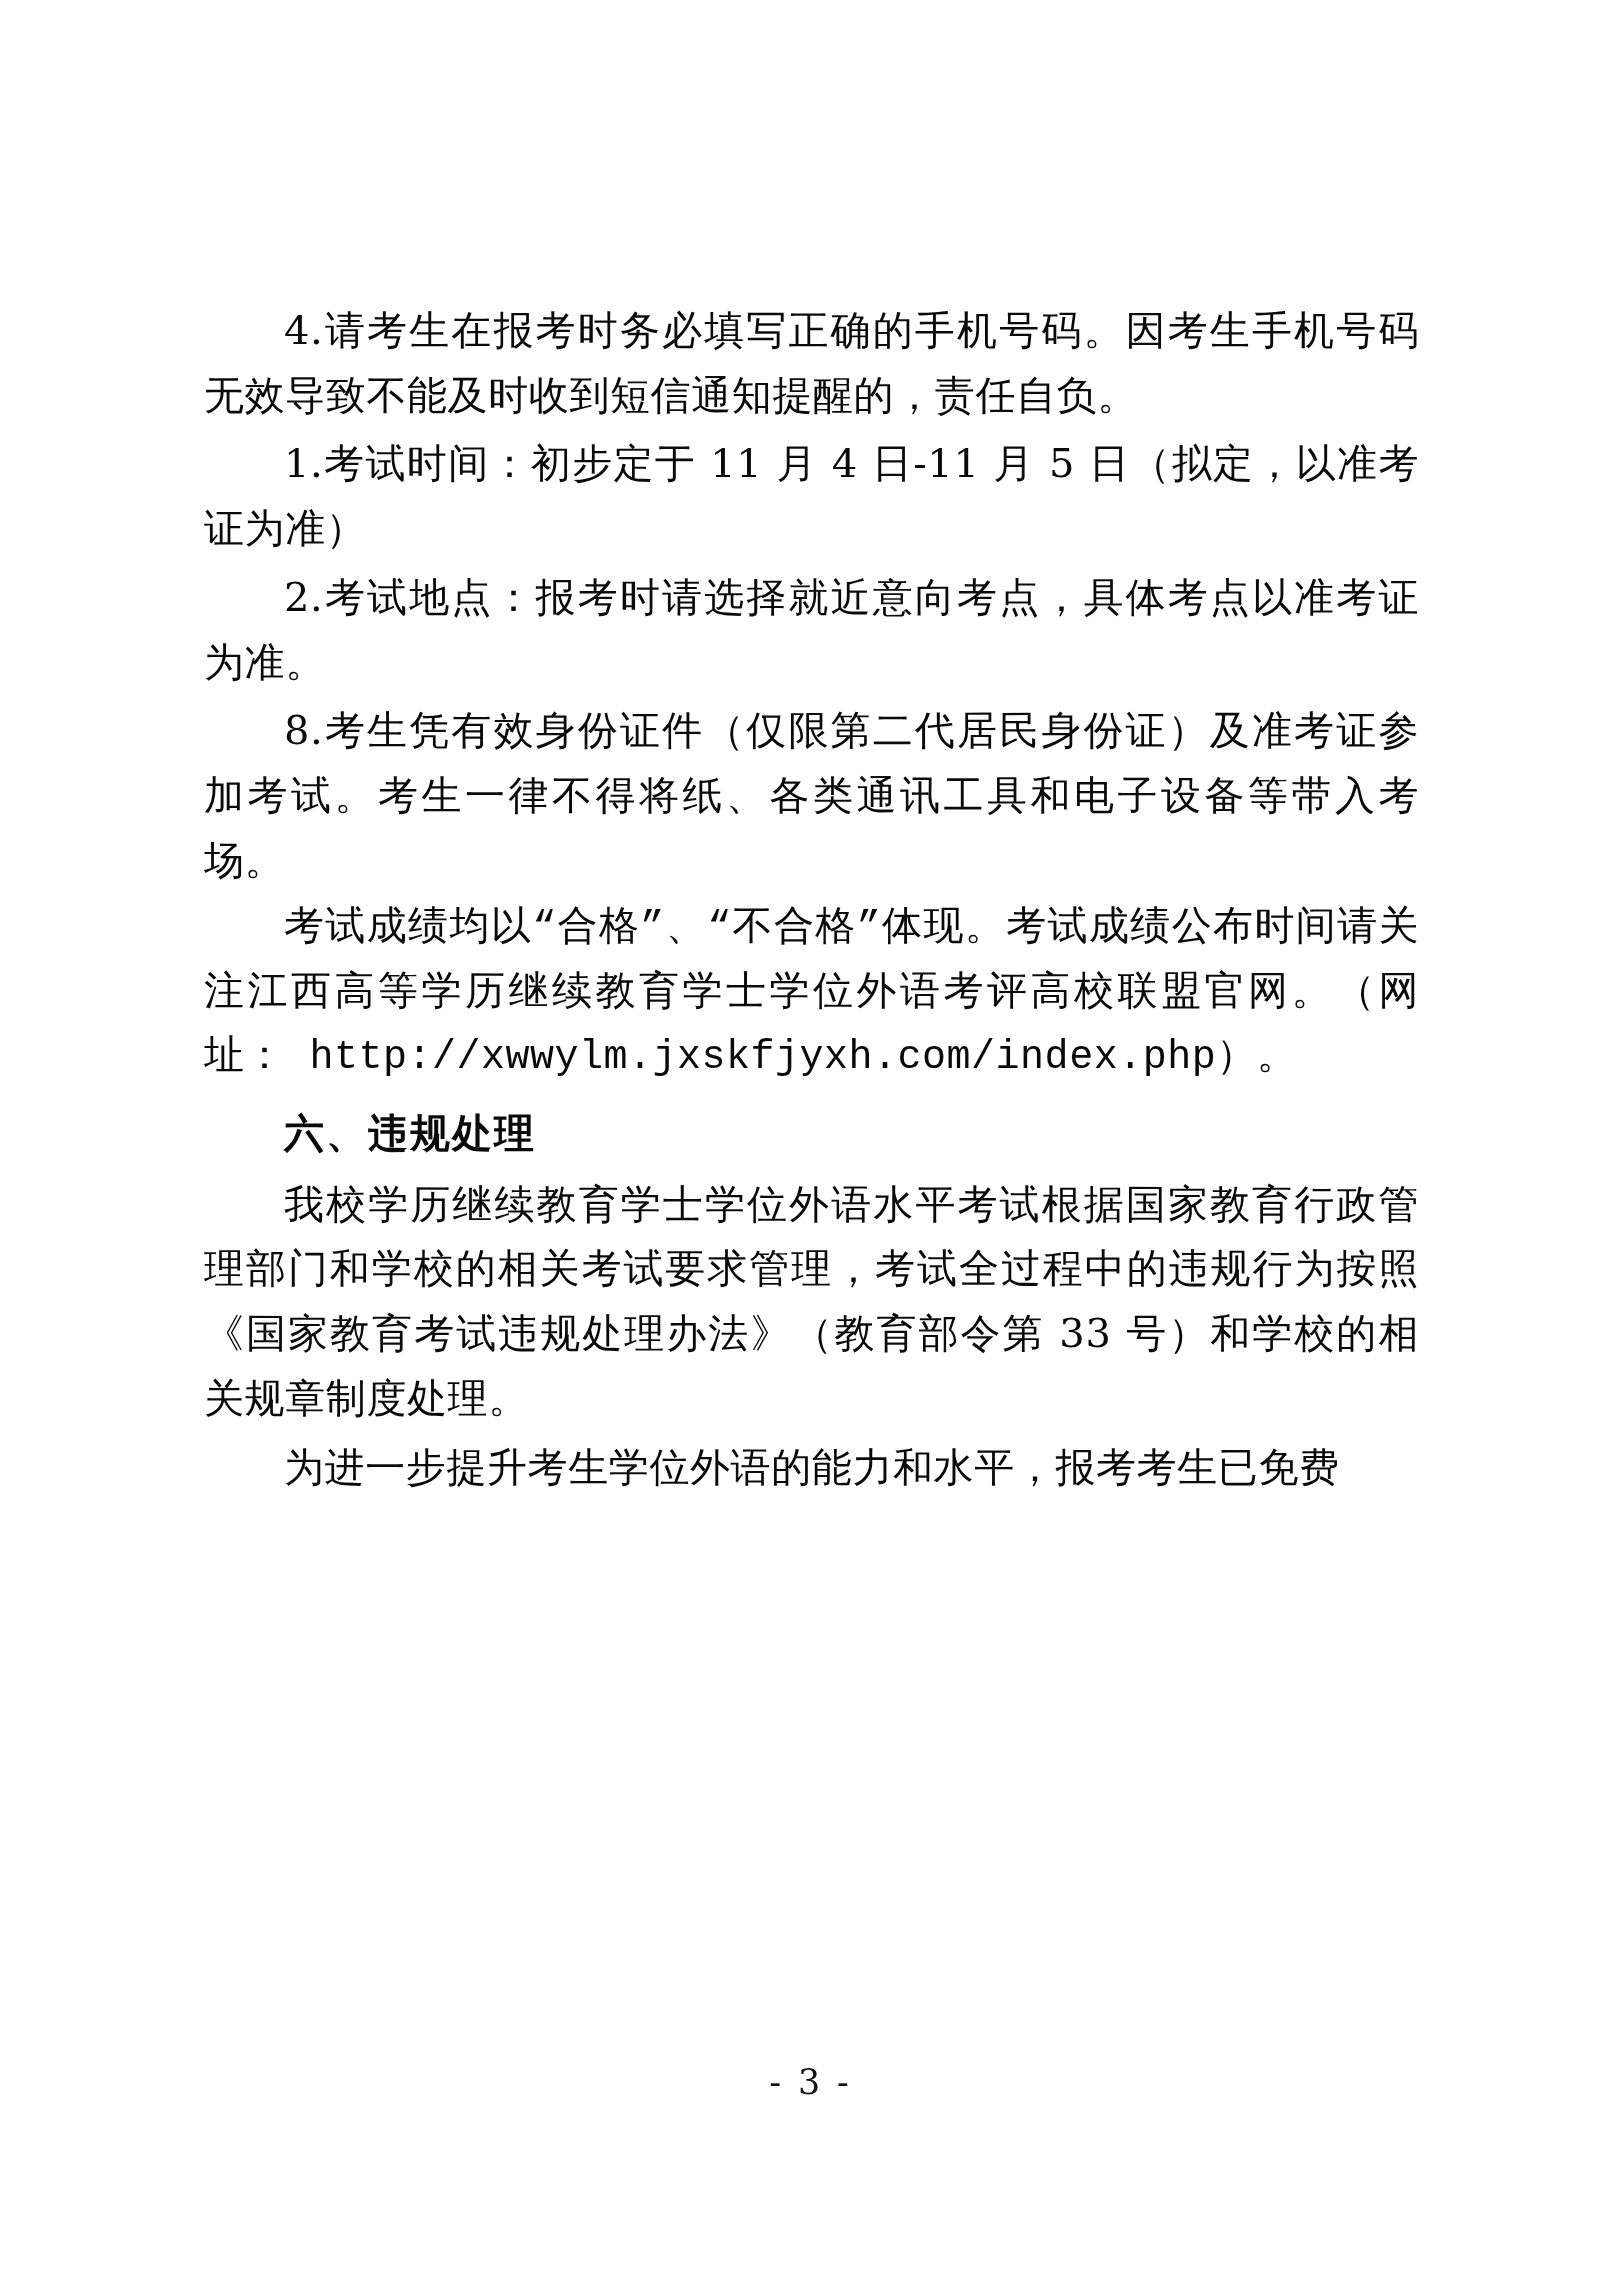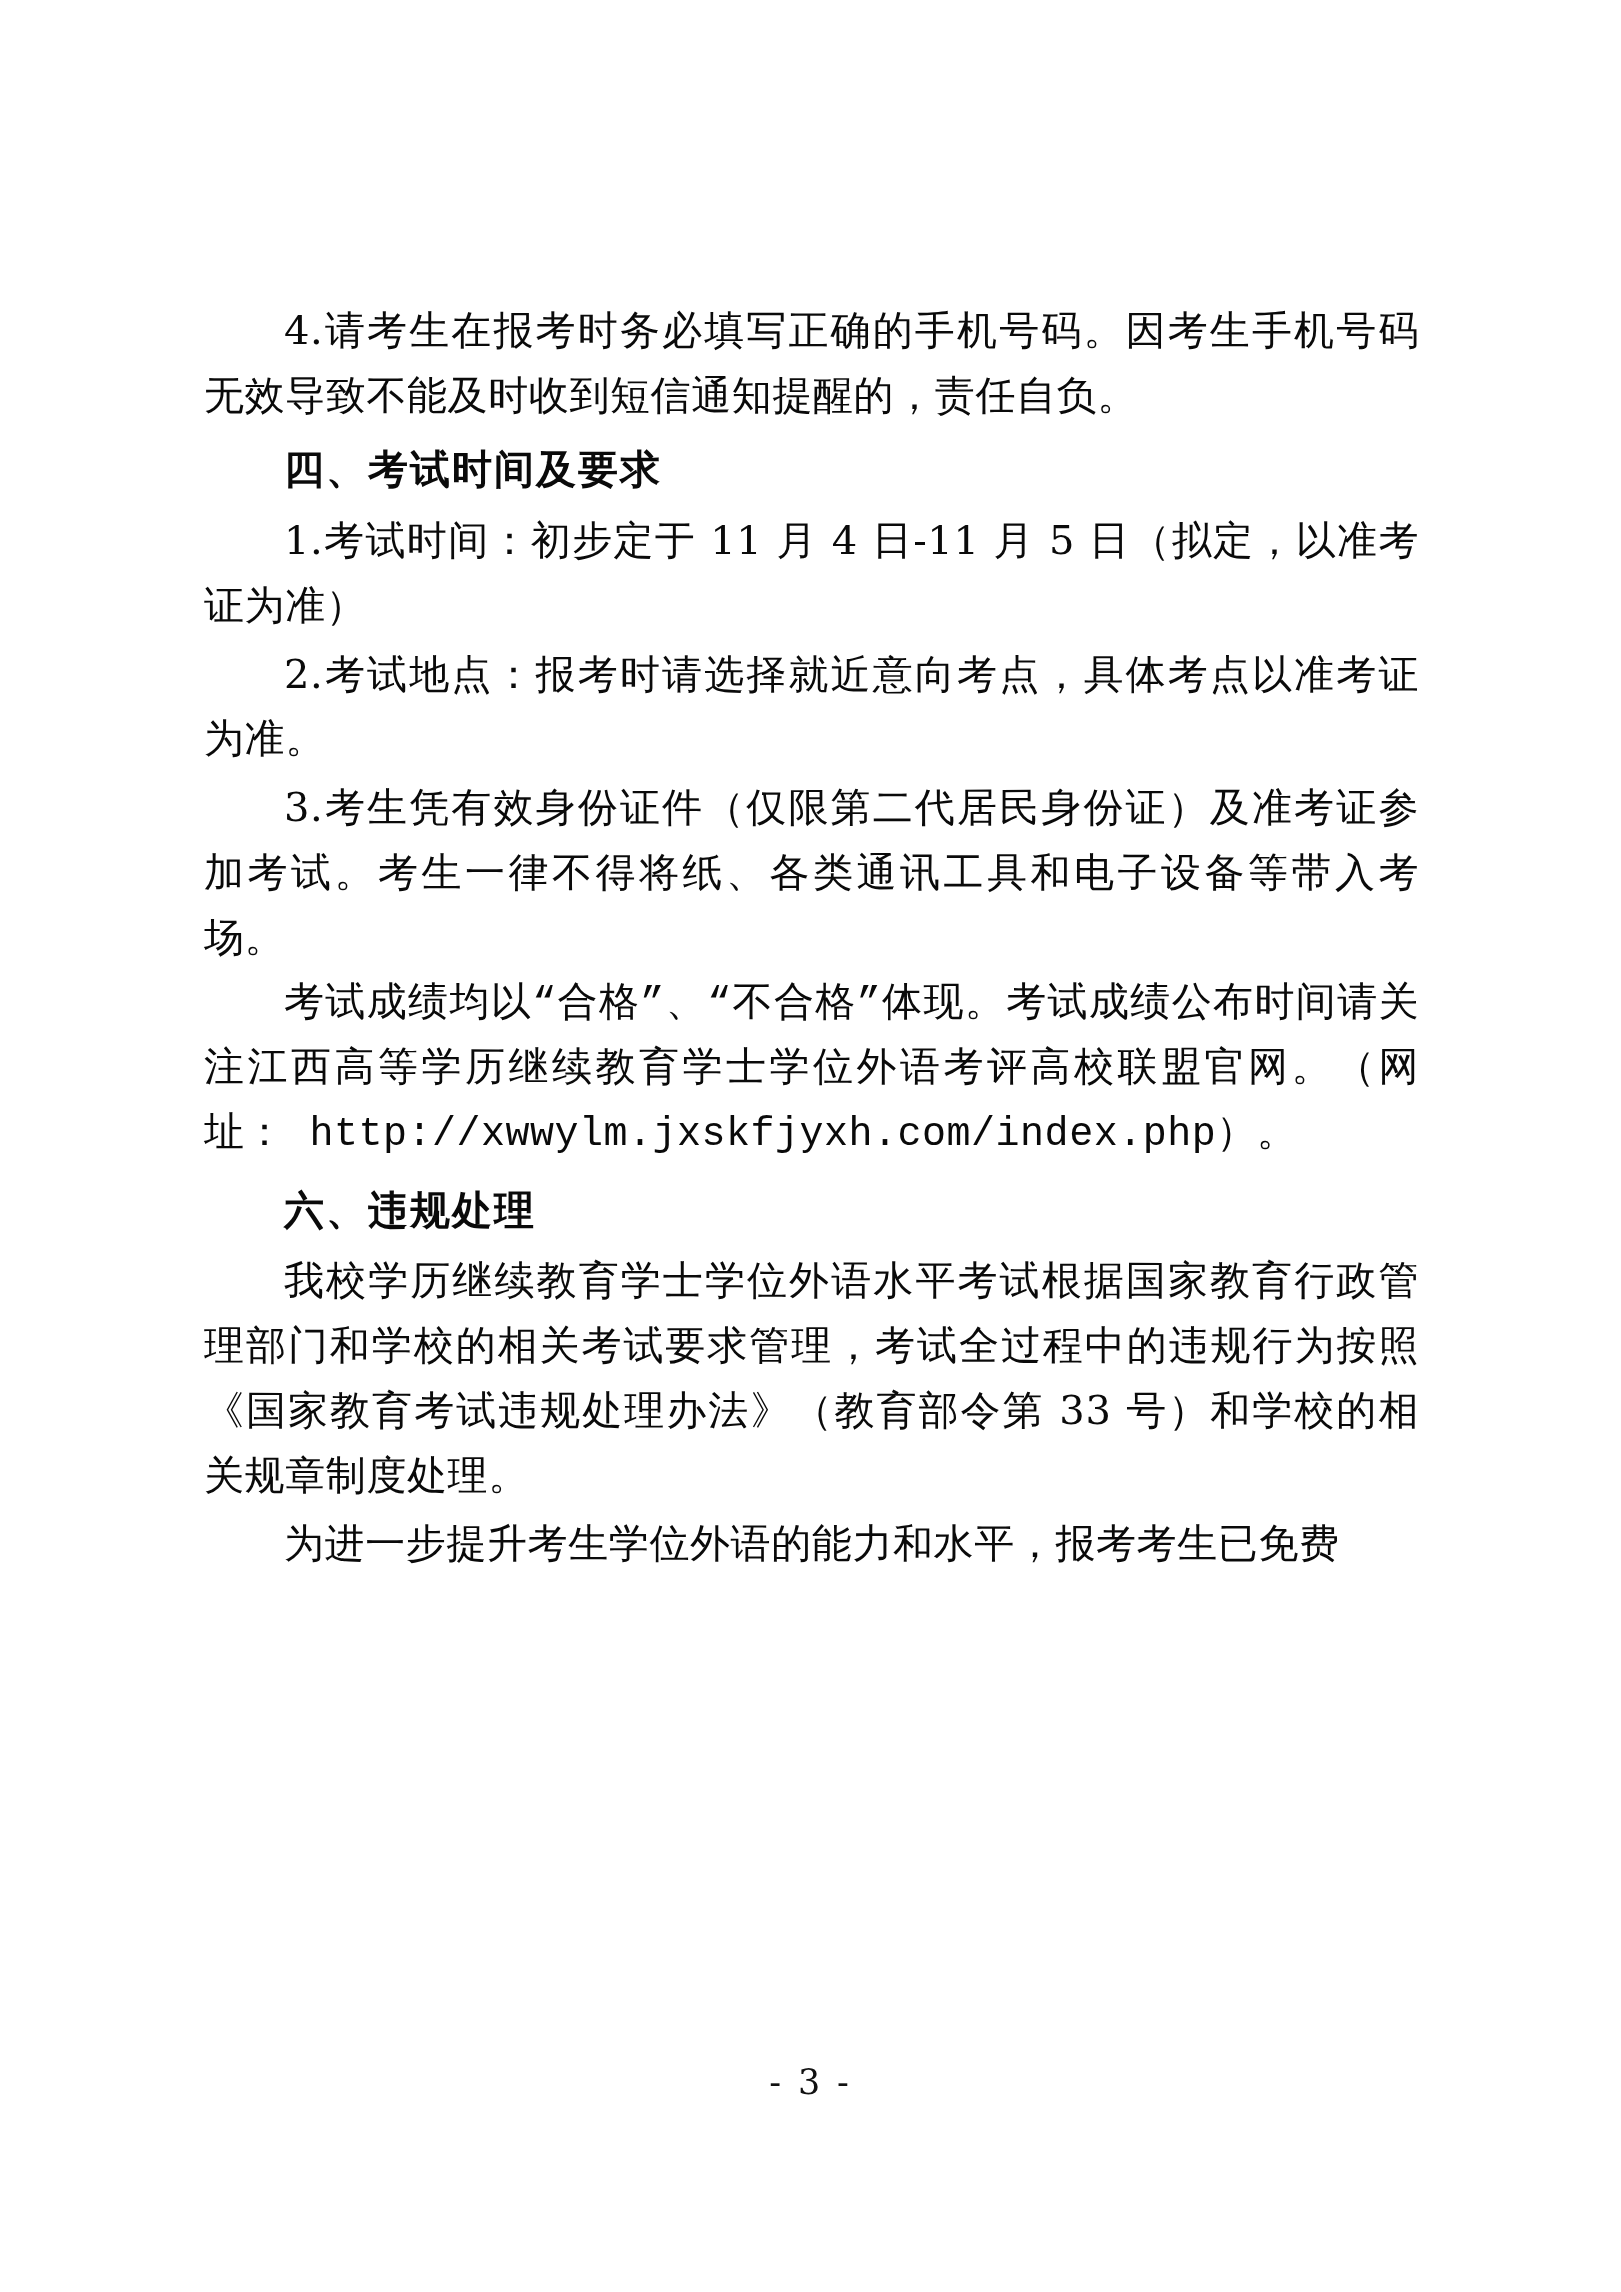--- a/index.html
+++ b/index.html
@@ -61,27 +61,26 @@
   }
 </style>
 </head>
 <body>
 
 <div class="page">
   <div class="content">
 
     <p class="para">4.请考生在报考时务必填写正确的手机号码。因考生手机号码无效导致不能及时收到短信通知提醒的，责任自负。</p>
 
-    <p class="heading">四、考试时间及要求</p>
 
     <p class="para">1.考试时间：初步定于 11 月 4 日-11 月 5 日（拟定，以准考证为准）</p>
 
     <p class="para">2.考试地点：报考时请选择就近意向考点，具体考点以准考证为准。</p>
 
-    <p class="para">3.考生凭有效身份证件（仅限第二代居民身份证）及准考证参加考试。考生一律不得将纸、各类通讯工具和电子设备等带入考场。</p>
+    <p class="para">8.考生凭有效身份证件（仅限第二代居民身份证）及准考证参加考试。考生一律不得将纸、各类通讯工具和电子设备等带入考场。</p>
 
 
 
     <p class="para url">考试成绩均以“合格”、“不合格”体现。考试成绩公布时间请关注江西高等学历继续教育学士学位外语考评高校联盟官网。（网 址： http://xwwylm.jxskfjyxh.com/index.php）。</p>
 
     <p class="heading">六、违规处理</p>
 
     <p class="para">我校学历继续教育学士学位外语水平考试根据国家教育行政管理部门和学校的相关考试要求管理，考试全过程中的违规行为按照《国家教育考试违规处理办法》（教育部令第 33 号）和学校的相关规章制度处理。</p>
 
 

